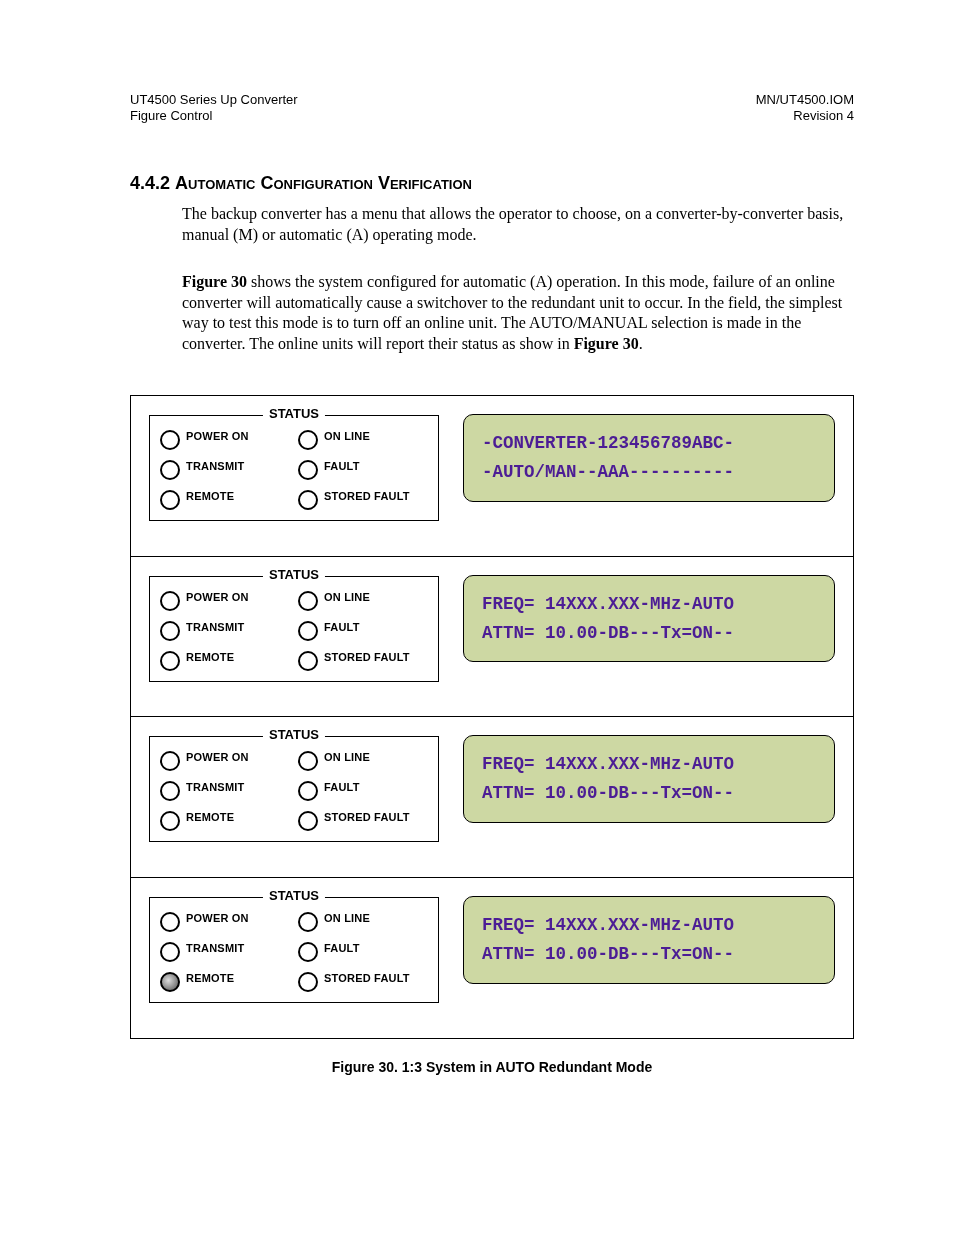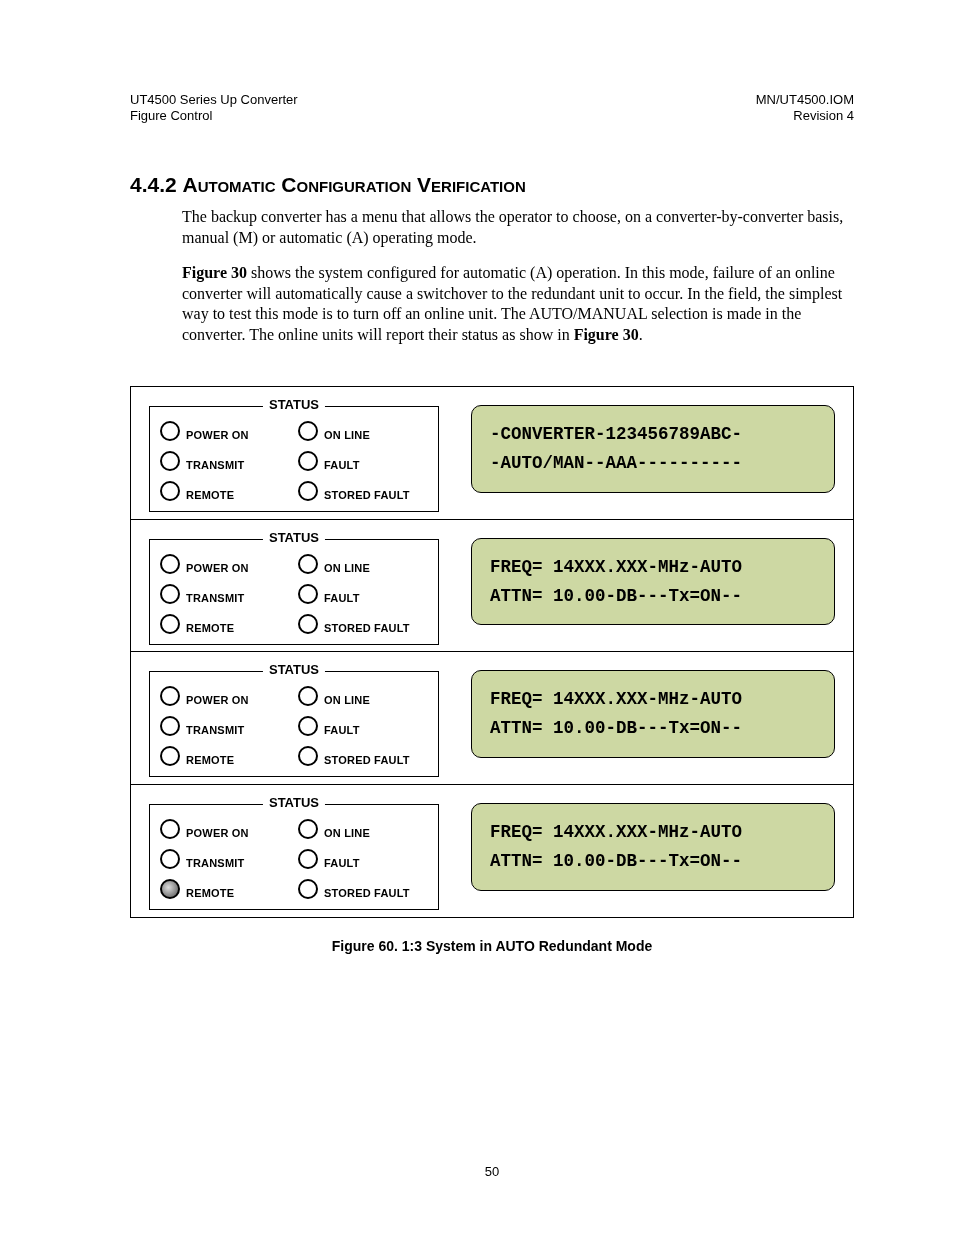--- a/index.html
+++ b/index.html
@@ -21,44 +21,44 @@
     justify-content: space-between;
     margin-bottom: 50px;
   }
   .header-left, .header-right {
     line-height: 1.2;
     margin-top: 32px;
   }
   .header-right { text-align: right; }
   h2.section {
     font-family: Arial, Helvetica, sans-serif;
-    font-size: 21px;
+    font-size: 18px;
     font-weight: bold;
     margin: 0 0 10px 0;
   }
   h2.section .num { font-variant: normal; }
   h2.section .caps { font-variant: small-caps; }
   .body-text {
     margin-left: 52px;
     font-size: 16px;
     line-height: 1.3;
   }
   .body-text p { margin: 0 0  14px 0; }
   .body-text strong { font-weight: bold; }
   .figure {
     border: 1.5px solid #000;
     margin: 40px 0 20px 0;
     background: #fff;
   }
   .panel {
     border-bottom: 1px solid #000;
-    padding: 18px 18px 6px 18px;
+    padding: 18px 18px 34px 18px;
     display: flex;
     align-items: center;
-    gap: 32px;
+    gap: 24px;
   }
   .panel:last-child { border-bottom: none; }
   .status-box {
     border: 1.5px solid #000;
     position: relative;
     width: 268px;
     padding: 14px 10px 10px 10px;
     margin-top: 0;
   }
   .status-title {
@@ -74,21 +74,21 @@
     text-transform: uppercase;
   }
   .status-grid {
     display: grid;
     grid-template-columns: 1fr 1fr;
     row-gap: 10px;
     column-gap: 8px;
   }
   .led-item {
     display: flex;
-    align-items: flex-end;
+    align-items: flex-start;
     gap: 6px;
   }
   .led {
     width: 16px;
     height: 16px;
     border: 2px solid #000;
     border-radius: 50%;
     background: #fff;
     flex: 0 0 auto;
   }
@@ -105,21 +105,21 @@
   .lcd {
     flex: 1;
     background: #cdd8a3;
     border: 1px solid #000;
     border-radius: 10px;
     padding: 14px 18px;
     font-family: "Courier New", Courier, monospace;
     font-weight: bold;
     font-size: 17.5px;
     line-height: 1.65;
-    color: #000000;
+    color: #4c1d95;
     white-space: pre;
     margin-bottom: 20px;
   }
   .figure-caption {
     text-align: center;
     font-family: Arial, Helvetica, sans-serif;
     font-weight: bold;
     font-size: 14px;
     margin: 18px 0 0 0;
   }
@@ -146,21 +146,21 @@
     </div>
   </div>
 
   <h2 class="section">
     <span class="num">4.4.2</span>
     <span class="caps" style="font-variant:small-caps;">Automatic Configuration Verification</span>
   </h2>
 
   <div class="body-text">
     <p>The backup converter has a menu that allows the operator to choose, on a converter-by-converter basis, manual (M) or automatic (A) operating mode.</p>
-    <p style="margin-top:14px;">
+    <p style="margin-top:26px;">
       <strong>Figure 30</strong><span> shows the system configured for automatic (A) operation.  In this mode, failure of an online converter will automatically cause a switchover to the redundant unit to occur.  In the field, the simplest way to test this mode is to turn off an online unit. The AUTO/MANUAL selection is made in the converter. The online units will report their status as show in </span><strong>Figure 30</strong><span>.</span>
     </p>
   </div>
 
   <div class="figure" id="figure-panels">
 
   <div class="panel">
         <div class="status-box">
           <div class="status-title">Status</div>
           <div class="status-grid">
@@ -287,16 +287,16 @@
               <span class="led"></span>
               <span class="led-label">Stored Fault</span>
             </div>
           </div>
         </div>
         <div class="lcd">FREQ= 14XXX.XXX-MHz-AUTO
 ATTN= 10.00-DB---Tx=ON--</div>
       </div>
     </div>
 
-  <div class="figure-caption">Figure 60.  1:3 System in AUTO Redundant Mode</div>
+  <div class="figure-caption">Figure 30.  1:3 System in AUTO Redundant Mode</div>
 
   <div class="page-num">50</div>
 </div>
 
 </body></html>

